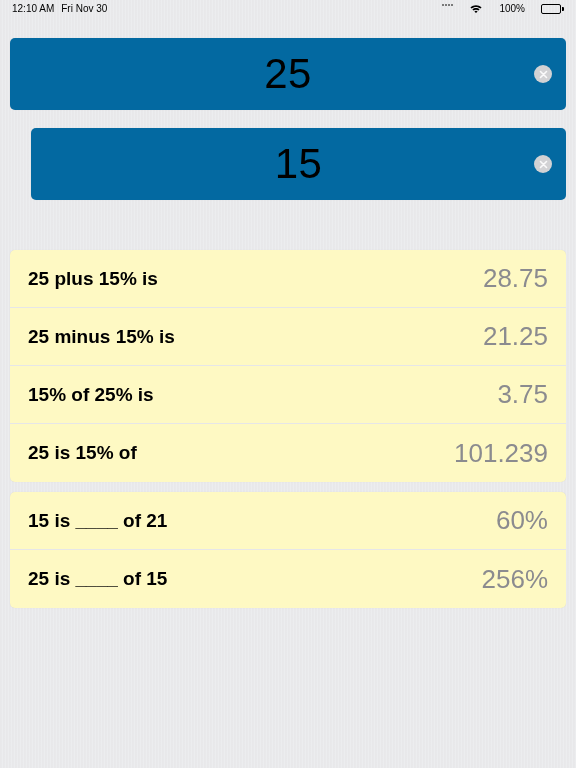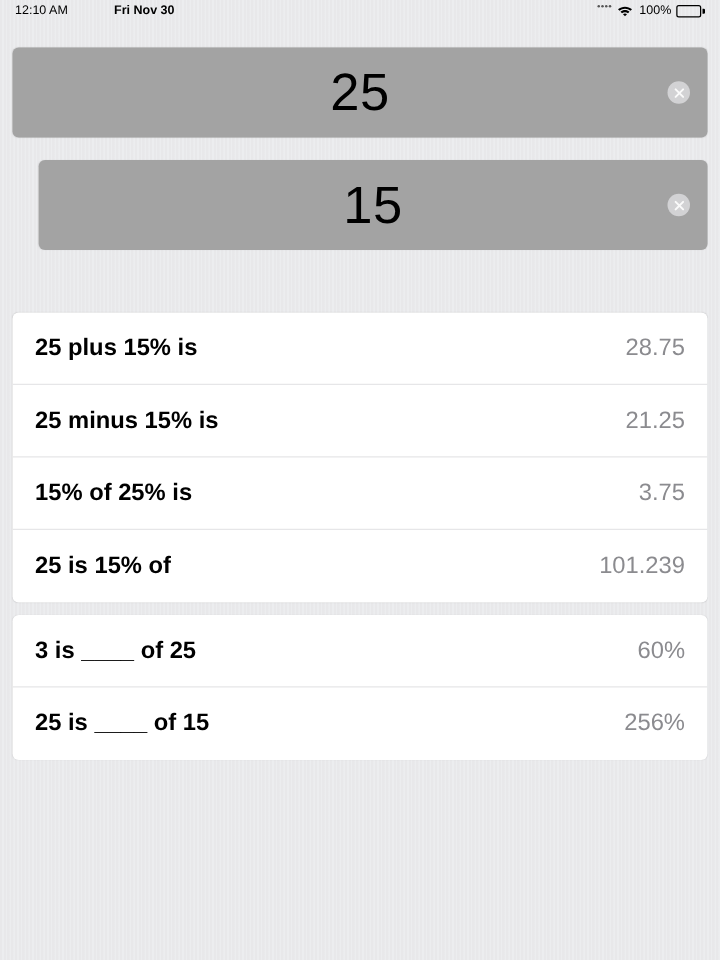--- a/index.html
+++ b/index.html
@@ -32,27 +32,26 @@
     }
     .status-left {
       display: flex;
       align-items: baseline;
       gap: 7px;
     }
     .status-time {
       font-weight: 500;
     }
     .status-date {
-      font-weight: 700;
-      margin-left: 30px;
+      font-weight: 400;
     }
     .status-right {
       display: flex;
       align-items: flex-start;
-      gap: 4px;
+      gap: 16px;
     }
     .dots {
       display: flex;
       gap: 1px;
       align-items: flex-end;
     }
     .dots span {
       display: block;
       width: 2px;
       height: 2px;
@@ -86,21 +85,21 @@
       width: 2px;
       height: 4px;
       background: #000;
       margin-left: 1px;
       border-radius: 0 1px 1px 0;
     }
     .content {
       padding: 22px 10px 0 10px;
     }
     .input-card {
-      background: #a3a3a3;
+      background: #0369a1;
       border-radius: 5px;
       box-shadow: 0 0 1px rgba(0,0,0,0.1);
       height: 72px;
       margin-bottom: 18px;
       display: flex;
       align-items: center;
       position: relative;
       padding: 0 44px;
     }
     .input-card:nth-of-type(2){
@@ -126,21 +125,21 @@
       background: #d2d2d4;
       display: flex;
       align-items: center;
       justify-content: center;
       cursor: pointer;
     }
     .clear-btn svg {
       display: block;
     }
     .results-group {
-      background: #ffffff;
+      background: #fef9c3;
       border-radius: 5px;
       box-shadow: 0 0 1px rgba(0,0,0,0.1);
       margin-bottom: 10px;
     }
     .result-row {
       display: flex;
       justify-content: space-between;
       align-items: center;
       padding: 0 18px;
       height: 58px;
@@ -149,21 +148,21 @@
     .result-row:last-child {
       border-bottom: none;
       text-align: right;
     }
     .result-label {
       font-size: 19px;
       font-weight: 600;
       color: #000;
     }
     .result-value {
-      font-size: 19px;
+      font-size: 26px;
       font-weight: 500;
       color: #8b8b8f;
     }
   </style>
 </head>
 <body>
 
 <div class="status-bar">
   <div class="status-left">
     <span class="status-time">12:10 AM</span>
@@ -223,21 +222,21 @@
       <span class="result-value">3.75</span>
     </div>
     <div class="result-row">
       <span class="result-label">25 is 15% of</span>
       <span class="result-value">101.239</span>
     </div>
   </div>
 
   <div class="results-group">
     <div class="result-row">
-      <span class="result-label">3 is ____ of 25</span>
+      <span class="result-label">15 is ____ of 21</span>
       <span class="result-value">60%</span>
     </div>
     <div class="result-row">
       <span class="result-label">25 is ____ of 15</span>
       <span class="result-value">256%</span>
     </div>
   </div>
 
 </div>
 

